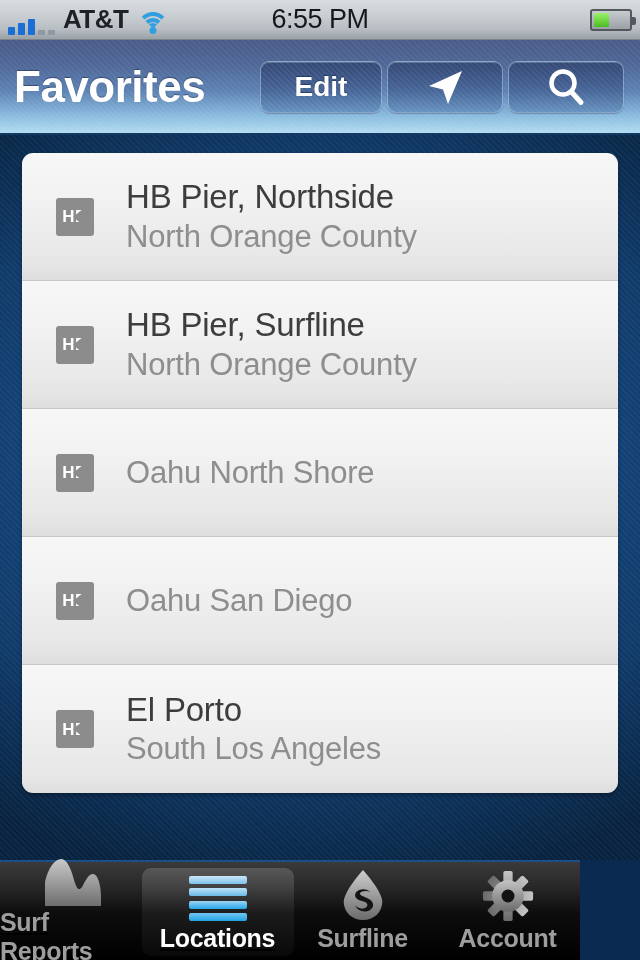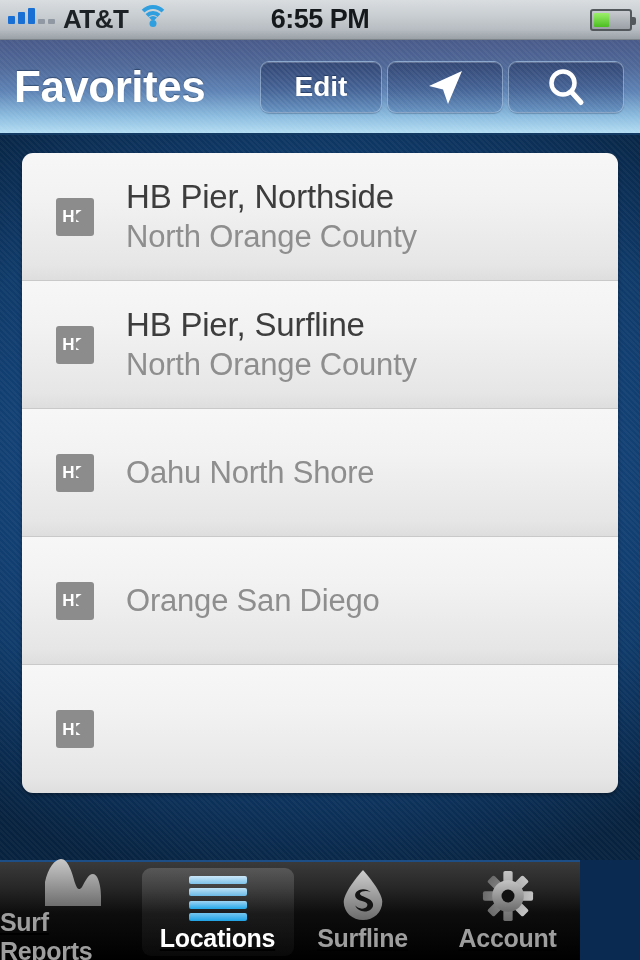--- a/index.html
+++ b/index.html
@@ -12,39 +12,39 @@
   }
   #app { position:relative; width:640px; height:960px; overflow:hidden; }
 
   
   .statusbar {
     position:absolute; top:0; left:0; width:640px; height:40px;
     background:linear-gradient(to bottom,#d9dde0 0%,#c9ced2 40%,#b7bdc2 75%,#9aa1a7 100%);
     border-bottom:1px solid #7d848a;
     display:flex; align-items:center;
   }
-  .sb-left { display:flex; align-items:flex-start; padding-left:8px; gap:8px; flex:0 0 auto; }
+  .sb-left { display:flex; align-items:flex-end; padding-left:8px; gap:8px; flex:0 0 auto; }
   .sig { display:flex; align-items:flex-end; gap:3px; height:20px; }
   .sig i { display:block; width:7px; border-radius:1px; background:#1a6fd4; }
   .sig i.b1 { height:8px; }
   .sig i.b2 { height:12px; }
   .sig i.b3 { height:16px; }
   .sig i.off { background:#9099a3; height:5px; }
   .carrier { font-size:26px; font-weight:bold; color:#1d2226; letter-spacing:-0.5px; }
   .wifi { position:relative; width:34px; height:24px; }
   .wifi span { position:absolute; left:50%; transform:translateX(-50%);
      border:4px solid #2f9fe0; border-bottom-color:transparent;
      border-left-color:transparent; border-right-color:transparent; border-radius:50%; }
   .wifi .a1 { width:32px; height:32px; top:1px; }
   .wifi .a2 { width:21px; height:21px; top:7px; }
   .wifi .a3 { width:11px; height:11px; top:12px; }
   .wifi .dot { position:absolute; left:50%; bottom:1px; transform:translateX(-50%);
      width:7px; height:7px; border-radius:50%; background:#2f9fe0; border:none; }
   .sb-time { position:absolute; left:0; right:0; text-align:center;
-     font-size:27px; font-weight:bold; color:#15191c; letter-spacing:-0.5px; }
+     font-size:27px; font-weight:normal; color:#15191c; letter-spacing:-0.5px; }
   .sb-right { position:absolute; right:8px; top:0; height:40px; display:flex; align-items:center; }
   .battery { position:relative; width:42px; height:22px; border:2px solid #53585d;
      border-radius:3px; background:linear-gradient(to bottom,#c8ccd0,#9aa0a6); padding:2px; }
   .battery .fill { height:100%; width:45%; border-radius:1px;
      background:linear-gradient(to bottom,#9cf06a,#4bbd21); }
   .battery:after { content:""; position:absolute; right:-6px; top:6px; width:4px; height:8px;
      background:#53585d; border-radius:0 2px 2px 0; }
 
   
   .navbar {
@@ -249,32 +249,36 @@
       <div class="row">
         <div class="row-ico">
           <div class="hd-cam">
             <div class="body">
                 <span>HD</span>
               </div>
             <div class="lens"></div>
           </div>
         </div>
         <div class="row-text">
-          <div class="row-sub">Orange San Diego</div>
-        </div>
-      </div>
-
-      <div class="row">
-        <div class="row-ico">
-          <div class="hd-cam">
-            <div class="body">
-                <span>HD</span>
-              </div>
-            <div class="lens"></div>
-          </div>
+          <div class="row-sub">Oahu San Diego</div>
+        </div>
+      </div>
+
+      <div class="row">
+        <div class="row-ico">
+          <div class="hd-cam">
+            <div class="body">
+                <span>HD</span>
+              </div>
+            <div class="lens"></div>
+          </div>
+        </div>
+        <div class="row-text">
+          <div class="row-title">El Porto</div>
+          <div class="row-sub">South Los Angeles</div>
         </div>
       </div>
 
     </div>
   </div>
 
   <div class="tabbar">
 
     <div class="tab">
       <div class="tab-ico">

